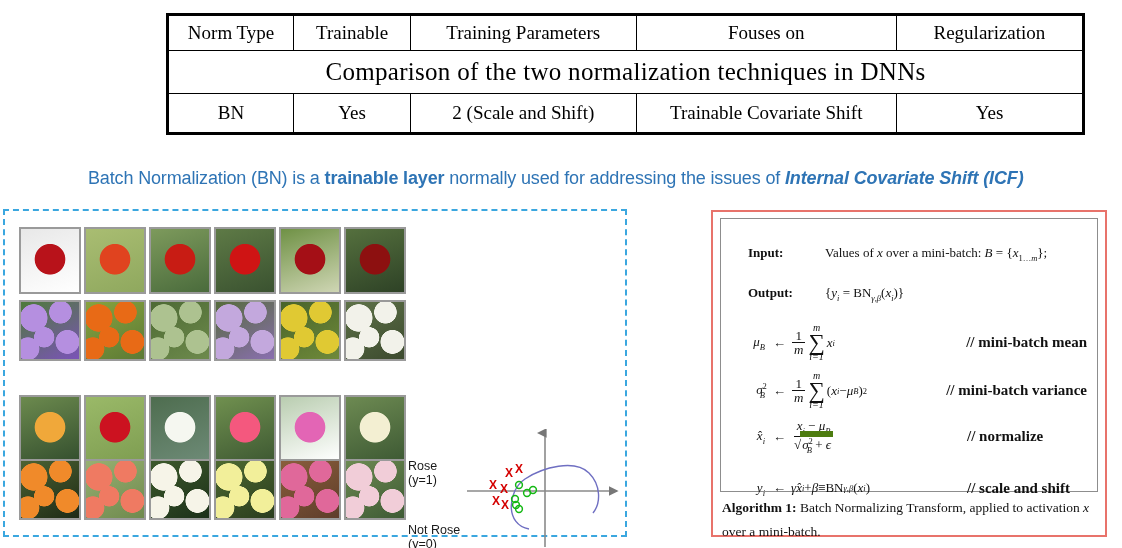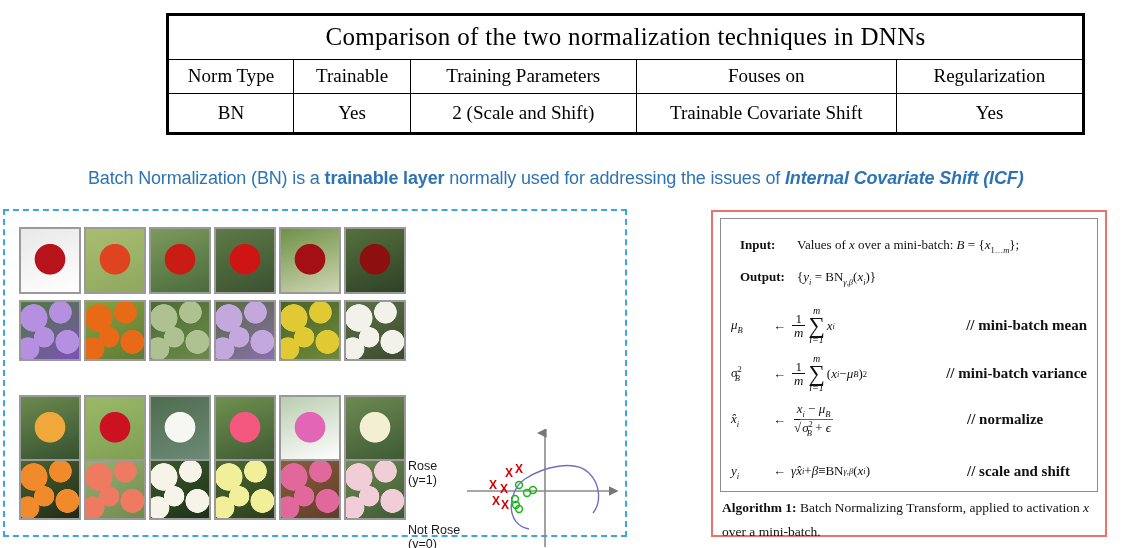--- a/index.html
+++ b/index.html
@@ -50,58 +50,58 @@
   
   #algorithm-panel{position:absolute;left:711px;top:210px;width:396px;height:327px;
       border:2px solid #E8736B;box-sizing:border-box;background:#fff;padding:6px 7px;}
   #algorithm-inner{border:1px solid #8d8d8d;box-sizing:border-box;height:274px;
       padding:8px 10px 0 10px;font-family:"Liberation Serif",serif;
       font-size:13px;color:#111;position:relative;}
   #algorithm-caption{font-family:"Liberation Serif",serif;font-size:13.5px;
       line-height:24px;color:#111;padding:4px 2px 0 2px;}
   #algorithm-caption b{font-weight:bold;}
 
-  .io-line{display:flex;line-height:17px;margin:9px;}
+  .io-line{display:flex;line-height:17px;margin:17px;gap:20px;}
   .io-key{font-weight:bold;width:57px;flex:none;}
   .io-val{flex:1;}
   .mi{font-style:italic;font-family:"Liberation Serif",serif;}
   .up{font-style:normal;}
 
   .eq-row{display:flex;align-items:center;margin-top:9px;}
   .eq-body{width:236px;display:flex;align-items:center;}
   .eq-cmt{font-weight:bold;font-size:15px;white-space:nowrap;}
 
-  .lhs{width:34px;padding-right:3px;white-space:nowrap;}
+  .lhs{width:34px;text-align:right;padding-right:3px;white-space:nowrap;}
   .arrow{padding:0 5px;}
   .frac{display:inline-flex;flex-direction:column;align-items:center;
       vertical-align:middle;line-height:1.05;}
   .frac .num{border-bottom:1px solid #111;padding:0 3px;}
   .frac .den{padding:0 3px;}
   .sum{display:inline-flex;flex-direction:column;align-items:center;
       line-height:1;font-size:10px;margin:0 2px;}
   .sum .big{font-size:23px;line-height:19px;}
-  .sqrt{border-top:1px solid #4d7c0f;padding:0 2px;margin-left:-1px;margin-top:28px;}
+  .sqrt{border-top:6px solid #4d7c0f;padding:0 2px;margin-left:-1px;margin-top:28px;}
   sub{font-size:8.5px;}
   sup{font-size:8.5px;}
 </style>
 </head>
 <body>
 
 <div id="comparison-table">
   <table>
     <tbody>
         <tr>
-      <td class="tbl-title" colspan="5">Comparison of the two normalization techniques in DNNs</td>
-    </tr>
-    <tr>
       <td class="tbl-head c0">Norm Type</td>
       <td class="tbl-head c1">Trainable</td>
       <td class="tbl-head c2">Training Parameters</td>
       <td class="tbl-head c3">Fouses on</td>
       <td class="tbl-head c4">Regularization</td>
+    </tr>
+    <tr>
+      <td class="tbl-title" colspan="5">Comparison of the two normalization techniques in DNNs</td>
     </tr>
     <tr>
       <td class="tbl-cell">BN</td>
       <td class="tbl-cell">Yes</td>
       <td class="tbl-cell">2 (Scale and Shift)</td>
       <td class="tbl-cell">Trainable Covariate Shift</td>
       <td class="tbl-cell">Yes</td>
     </tr>
   </tbody>
     </table>

